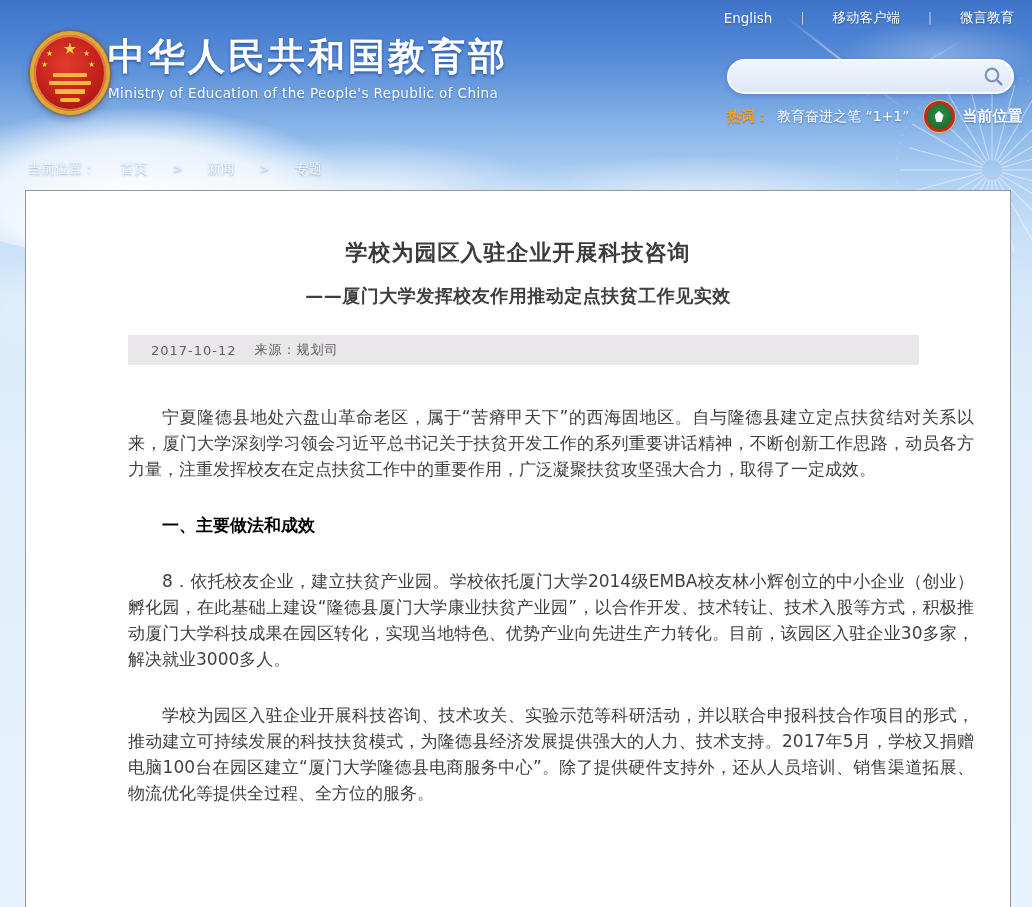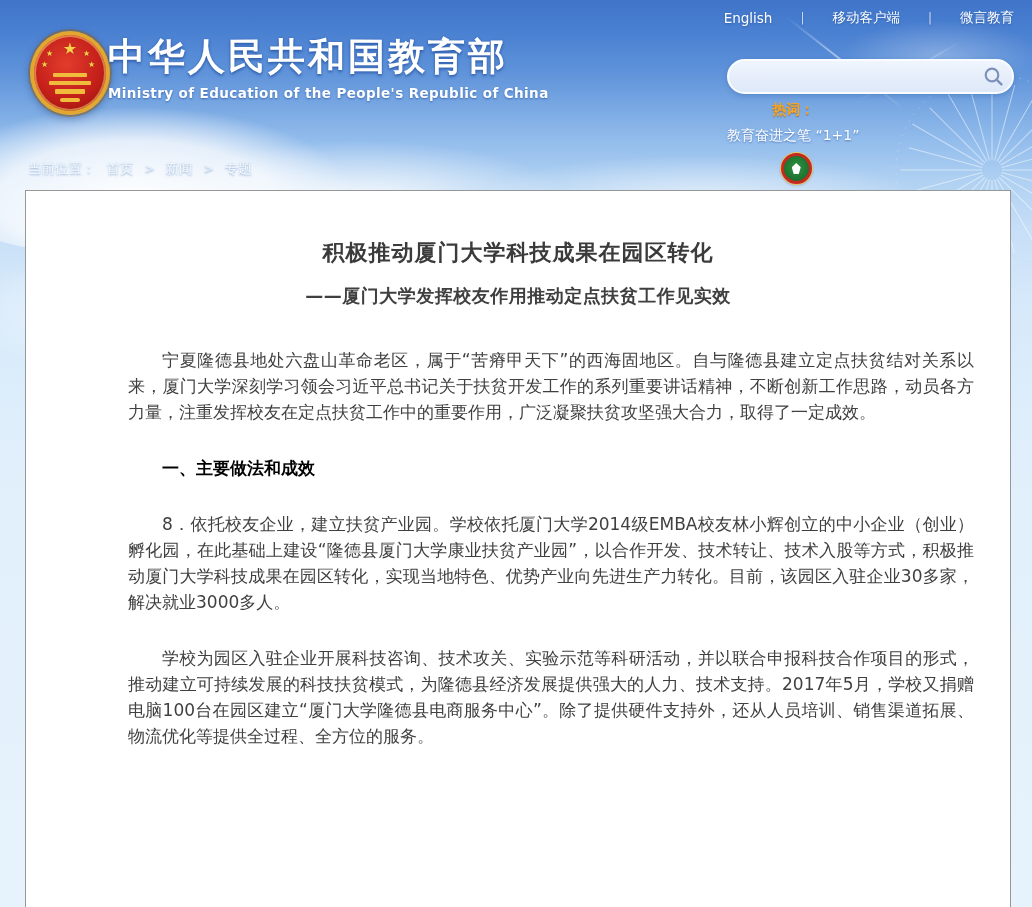--- a/index.html
+++ b/index.html
@@ -42,45 +42,45 @@
   .st-s3{left:7px;top:26px;font-size:8px;}
   .st-s4{left:54px;top:26px;font-size:8px;}
   .gate{position:absolute;left:50%;transform:translateX(-50%);background:#f0bc3c;border-radius:1px;}
   .g1{top:38px;width:34px;height:4px;}
   .g2{top:46px;width:42px;height:4px;}
   .g3{top:54px;width:30px;height:5px;}
   .g4{top:63px;width:20px;height:4px;border-radius:2px;}
   .site-titles{position:absolute;left:108px;top:37px;color:#fff;}
   .site-title{font-size:37px;font-weight:bold;letter-spacing:3px;line-height:1.1;margin:0;
               text-shadow:0 2px 3px rgba(25,70,150,.6),0 0 2px rgba(25,70,150,.4);}
-  .site-subtitle{font-size:13.5px;font-weight:bold;letter-spacing:.4px;margin-top:7px;
+  .site-subtitle{font-size:13.5px;font-weight:normal;letter-spacing:.4px;margin-top:7px;
               text-shadow:0 1px 2px rgba(25,70,150,.6);}
   
   .search-box{position:absolute;left:727px;top:59px;width:287px;height:35px;box-sizing:border-box;
               border-radius:18px;border:2px solid #fafcff;
               background:linear-gradient(#f0f5fd,#dde8f8);
               box-shadow:0 2px 5px rgba(35,85,160,.3);display:flex;align-items:center;}
   .search-input{flex:1;height:100%;background:transparent;border:none;outline:none;
               padding:0 4px 0 16px;font-size:14px;color:#345;font-family:inherit;}
   .search-btn{background:none;border:none;width:38px;height:100%;cursor:pointer;
               display:flex;align-items:center;justify-content:center;padding:0;}
   .hotwords{position:absolute;left:727px;top:101px;display:flex;align-items:center;gap:8px;
-            font-size:14px;color:#fff;white-space:nowrap;flex-direction:column;}
+            font-size:14px;color:#fff;white-space:nowrap;}
   .hot-label{color:#f8a41f;font-weight:bold;text-shadow:0 1px 1px rgba(110,55,0,.45);}
   .hot-word{color:#fff;text-decoration:none;cursor:pointer;text-shadow:0 1px 2px rgba(25,70,150,.55);}
   .football-badge{width:25px;height:25px;border-radius:50%;margin-left:6px;flex:0 0 auto;
             background:radial-gradient(circle at 50% 45%,#2f9440 0%,#1d7030 70%,#145223 100%);
             border:3px solid #c8291d;box-shadow:0 0 0 1px #e8c75c,0 1px 3px rgba(20,60,120,.4);
             display:flex;align-items:center;justify-content:center;}
   .football-badge i{display:block;width:9px;height:11px;background:#fff;
             clip-path:polygon(50% 0,100% 38%,78% 100%,22% 100%,0 38%);}
   .football-label{color:#fff;font-weight:bold;font-size:15px;text-decoration:none;cursor:pointer;
             text-shadow:0 1px 2px rgba(25,70,150,.55);}
   
-  .breadcrumb{position:absolute;left:28px;top:160px;display:flex;align-items:center;gap:11px;
+  .breadcrumb{position:absolute;left:28px;top:160px;display:flex;align-items:center;gap:25px;
             font-size:13.5px;color:#f2f8fe;text-shadow:0 1px 2px rgba(45,95,170,.5);}
   .breadcrumb a{color:#f2f8fe;text-decoration:none;cursor:pointer;}
   .crumb-sep{font-size:12px;color:#e2eefb;}
   
   .content-box{position:absolute;left:25px;top:190px;width:986px;height:726px;box-sizing:border-box;
             background:#fff;border:1px solid #979797;border-bottom:none;}
   .article-title{margin:47px 40px 0;text-align:center;font-size:22px;font-weight:bold;
             color:#3b3b3b;letter-spacing:1px;}
   .article-subtitle{margin:16px 40px 0;text-align:center;font-size:18px;font-weight:bold;
             color:#3f3f3f;letter-spacing:.5px;}
@@ -179,21 +179,26 @@
 <div class="breadcrumb">
   <span>当前位置：</span>
   <a>首页</a>
   <span class="crumb-sep">&gt;</span>
   <a>新闻</a>
   <span class="crumb-sep">&gt;</span>
   <a>专题</a>
 </div>
 
 <div class="content-box">
-  <h2 class="article-title">积极推动厦门大学科技成果在园区转化</h2>
+  <h2 class="article-title">学校为园区入驻企业开展科技咨询</h2>
   <h3 class="article-subtitle">——厦门大学发挥校友作用推动定点扶贫工作见实效</h3>
+  <div class="meta-bar">
+    <span class="meta-date">2017-10-12</span>
+    <span>来源：</span>
+    <span>规划司</span>
+  </div>
   <div class="article-body">
     <p>宁夏隆德县地处六盘山革命老区，属于“苦瘠甲天下”的西海固地区。自与隆德县建立定点扶贫结对关系以来，厦门大学深刻学习领会习近平总书记关于扶贫开发工作的系列重要讲话精神，不断创新工作思路，动员各方力量，注重发挥校友在定点扶贫工作中的重要作用，广泛凝聚扶贫攻坚强大合力，取得了一定成效。</p>
     <h4 class="section-heading">一、主要做法和成效</h4>
     <p>8．依托校友企业，建立扶贫产业园。学校依托厦门大学2014级EMBA校友林小辉创立的中小企业（创业）孵化园，在此基础上建设“隆德县厦门大学康业扶贫产业园”，以合作开发、技术转让、技术入股等方式，积极推动厦门大学科技成果在园区转化，实现当地特色、优势产业向先进生产力转化。目前，该园区入驻企业30多家，解决就业3000多人。</p>
     <p>学校为园区入驻企业开展科技咨询、技术攻关、实验示范等科研活动，并以联合申报科技合作项目的形式，推动建立可持续发展的科技扶贫模式，为隆德县经济发展提供强大的人力、技术支持。2017年5月，学校又捐赠电脑100台在园区建立“厦门大学隆德县电商服务中心”。除了提供硬件支持外，还从人员培训、销售渠道拓展、物流优化等提供全过程、全方位的服务。</p>
   </div>
 </div>
 
 </body></html>

